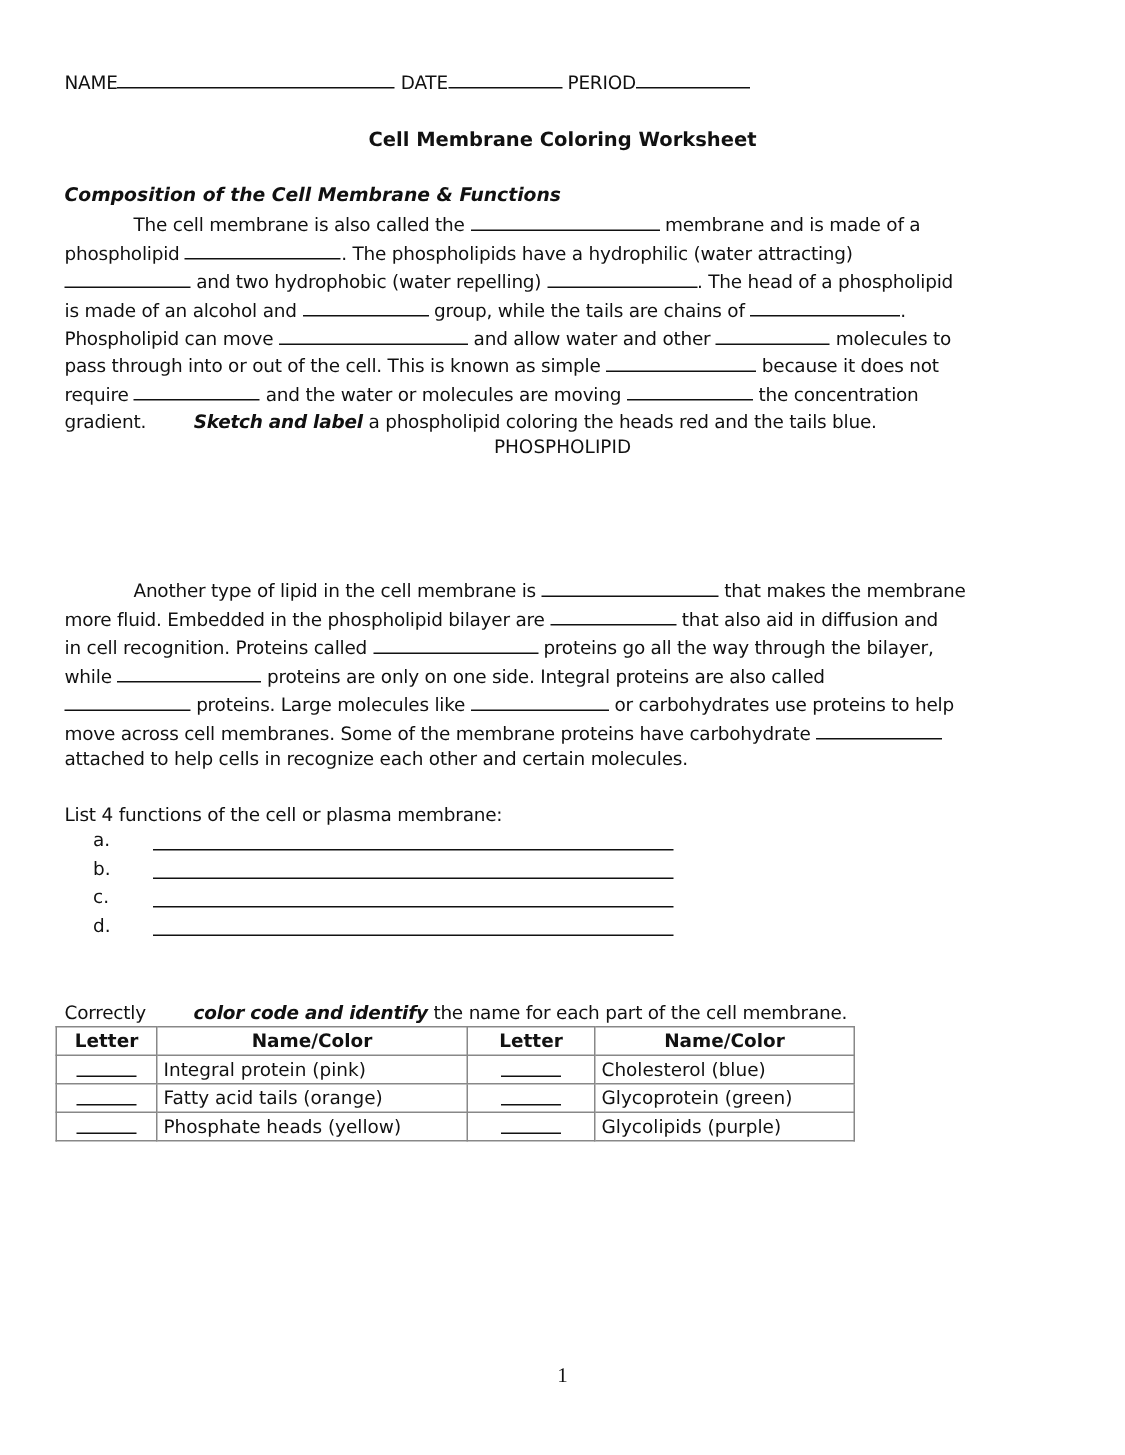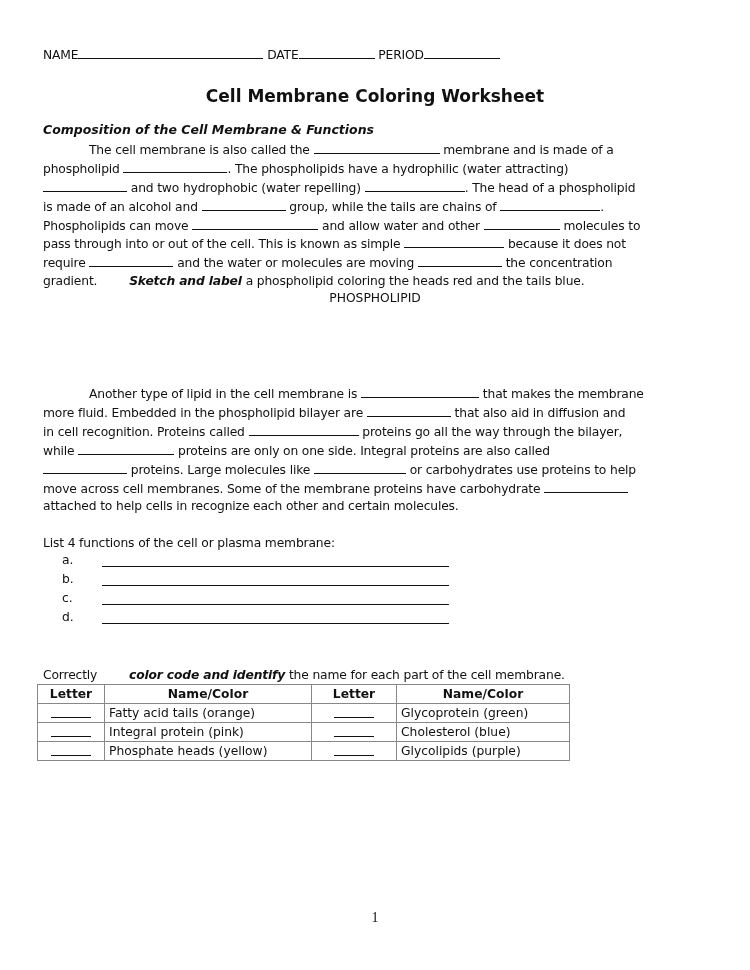--- a/index.html
+++ b/index.html
@@ -1,21 +1,21 @@
 <!DOCTYPE html>
 <html><head>
 <meta charset="utf-8">
 <style>
   html, body { margin:0; padding:0; background:#ffffff; }
   body { width:750px; height:970px; position:relative; overflow:hidden;
          font-family:"DejaVu Sans", sans-serif; color:#111; }
   .line { position:absolute; left:43px; font-size:12.3px; white-space:nowrap; line-height:16px; letter-spacing:-0.15px; }
   .blank { display:inline-block; border-bottom:1px solid #111; height:12px; vertical-align:baseline; }
   .bi { font-weight:bold; font-style:italic;margin-left:28px; }
-  .title { position:absolute; left:0; width:750px; text-align:center; top:86px; font-weight:bold; font-size:17px; }
+  .title { position:absolute; left:0; width:750px; text-align:center; top:86px; font-weight:bold; font-size:13px; }
   .heading { position:absolute; left:43px; top:122px; font-weight:bold; font-style:italic; font-size:12.5px; }
   .center-label { position:absolute; left:0; width:750px; text-align:center; top:291px; font-size:12.3px; }
   .list-item { position:absolute; left:62px; font-size:12.3px; }
   .list-line { position:absolute; left:102px; width:347px; border-bottom:1.3px solid #111; }
   table.key { position:absolute; left:37px; top:684px; border-collapse:collapse; font-size:12.3px; }
   table.key td, table.key th { border:1px solid #888; padding:0 4px; height:18px; }
   table.key th { font-weight:bold; text-align:center; }
   .c-letter { width:58px; text-align:center; }
   .c-name { width:198px; }
   .c-letter2 { width:76px; text-align:center; }
@@ -42,21 +42,21 @@
 <div class="line" style="top:160px;">
   <span>phospholipid </span><span class="blank" style="width:104px;"></span><span>.  The phospholipids have a hydrophilic (water attracting)</span>
 </div>
 <div class="line" style="top:179px;">
   <span class="blank" style="width:84px;"></span><span> and two hydrophobic (water repelling) </span><span class="blank" style="width:100px;"></span><span>.  The head of a phospholipid</span>
 </div>
 <div class="line" style="top:198px;">
   <span>is made of an alcohol and </span><span class="blank" style="width:84px;"></span><span> group, while the tails are chains of </span><span class="blank" style="width:100px;"></span><span>.</span>
 </div>
 <div class="line" style="top:217px;">
-  <span>Phospholipids can move </span><span class="blank" style="width:126px;"></span><span> and allow water and other </span><span class="blank" style="width:76px;"></span><span> molecules to</span>
+  <span>Phospholipid can move </span><span class="blank" style="width:126px;"></span><span> and allow water and other </span><span class="blank" style="width:76px;"></span><span> molecules to</span>
 </div>
 <div class="line" style="top:235px;">
   <span>pass through into or out of the cell.  This is known as simple </span><span class="blank" style="width:100px;"></span><span> because it does not</span>
 </div>
 <div class="line" style="top:254px;">
   <span>require </span><span class="blank" style="width:84px;"></span><span> and the water or molecules are moving </span><span class="blank" style="width:84px;"></span><span> the concentration</span>
 </div>
 <div class="line" style="top:273px;">
   <span>gradient.  </span><span class="bi">Sketch and label</span><span> a phospholipid coloring the heads red and the tails blue.</span>
 </div>
@@ -102,29 +102,29 @@
 <table class="key">
   <tbody>
       <tr>
     <th class="c-letter">Letter</th>
     <th class="c-name">Name/Color</th>
     <th class="c-letter2">Letter</th>
     <th class="c-name2">Name/Color</th>
   </tr>
   <tr>
     <td class="c-letter"><span class="sm-blank"></span></td>
+    <td>Integral protein (pink)</td>
+    <td class="c-letter2"><span class="sm-blank"></span></td>
+    <td>Cholesterol (blue)</td>
+  </tr>
+  <tr>
+    <td class="c-letter"><span class="sm-blank"></span></td>
     <td>Fatty acid tails (orange)</td>
     <td class="c-letter2"><span class="sm-blank"></span></td>
     <td>Glycoprotein (green)</td>
-  </tr>
-  <tr>
-    <td class="c-letter"><span class="sm-blank"></span></td>
-    <td>Integral protein (pink)</td>
-    <td class="c-letter2"><span class="sm-blank"></span></td>
-    <td>Cholesterol (blue)</td>
   </tr>
   <tr>
     <td class="c-letter"><span class="sm-blank"></span></td>
     <td>Phosphate heads (yellow)</td>
     <td class="c-letter2"><span class="sm-blank"></span></td>
     <td>Glycolipids (purple)</td>
   </tr>
 </tbody>
   </table>
 

